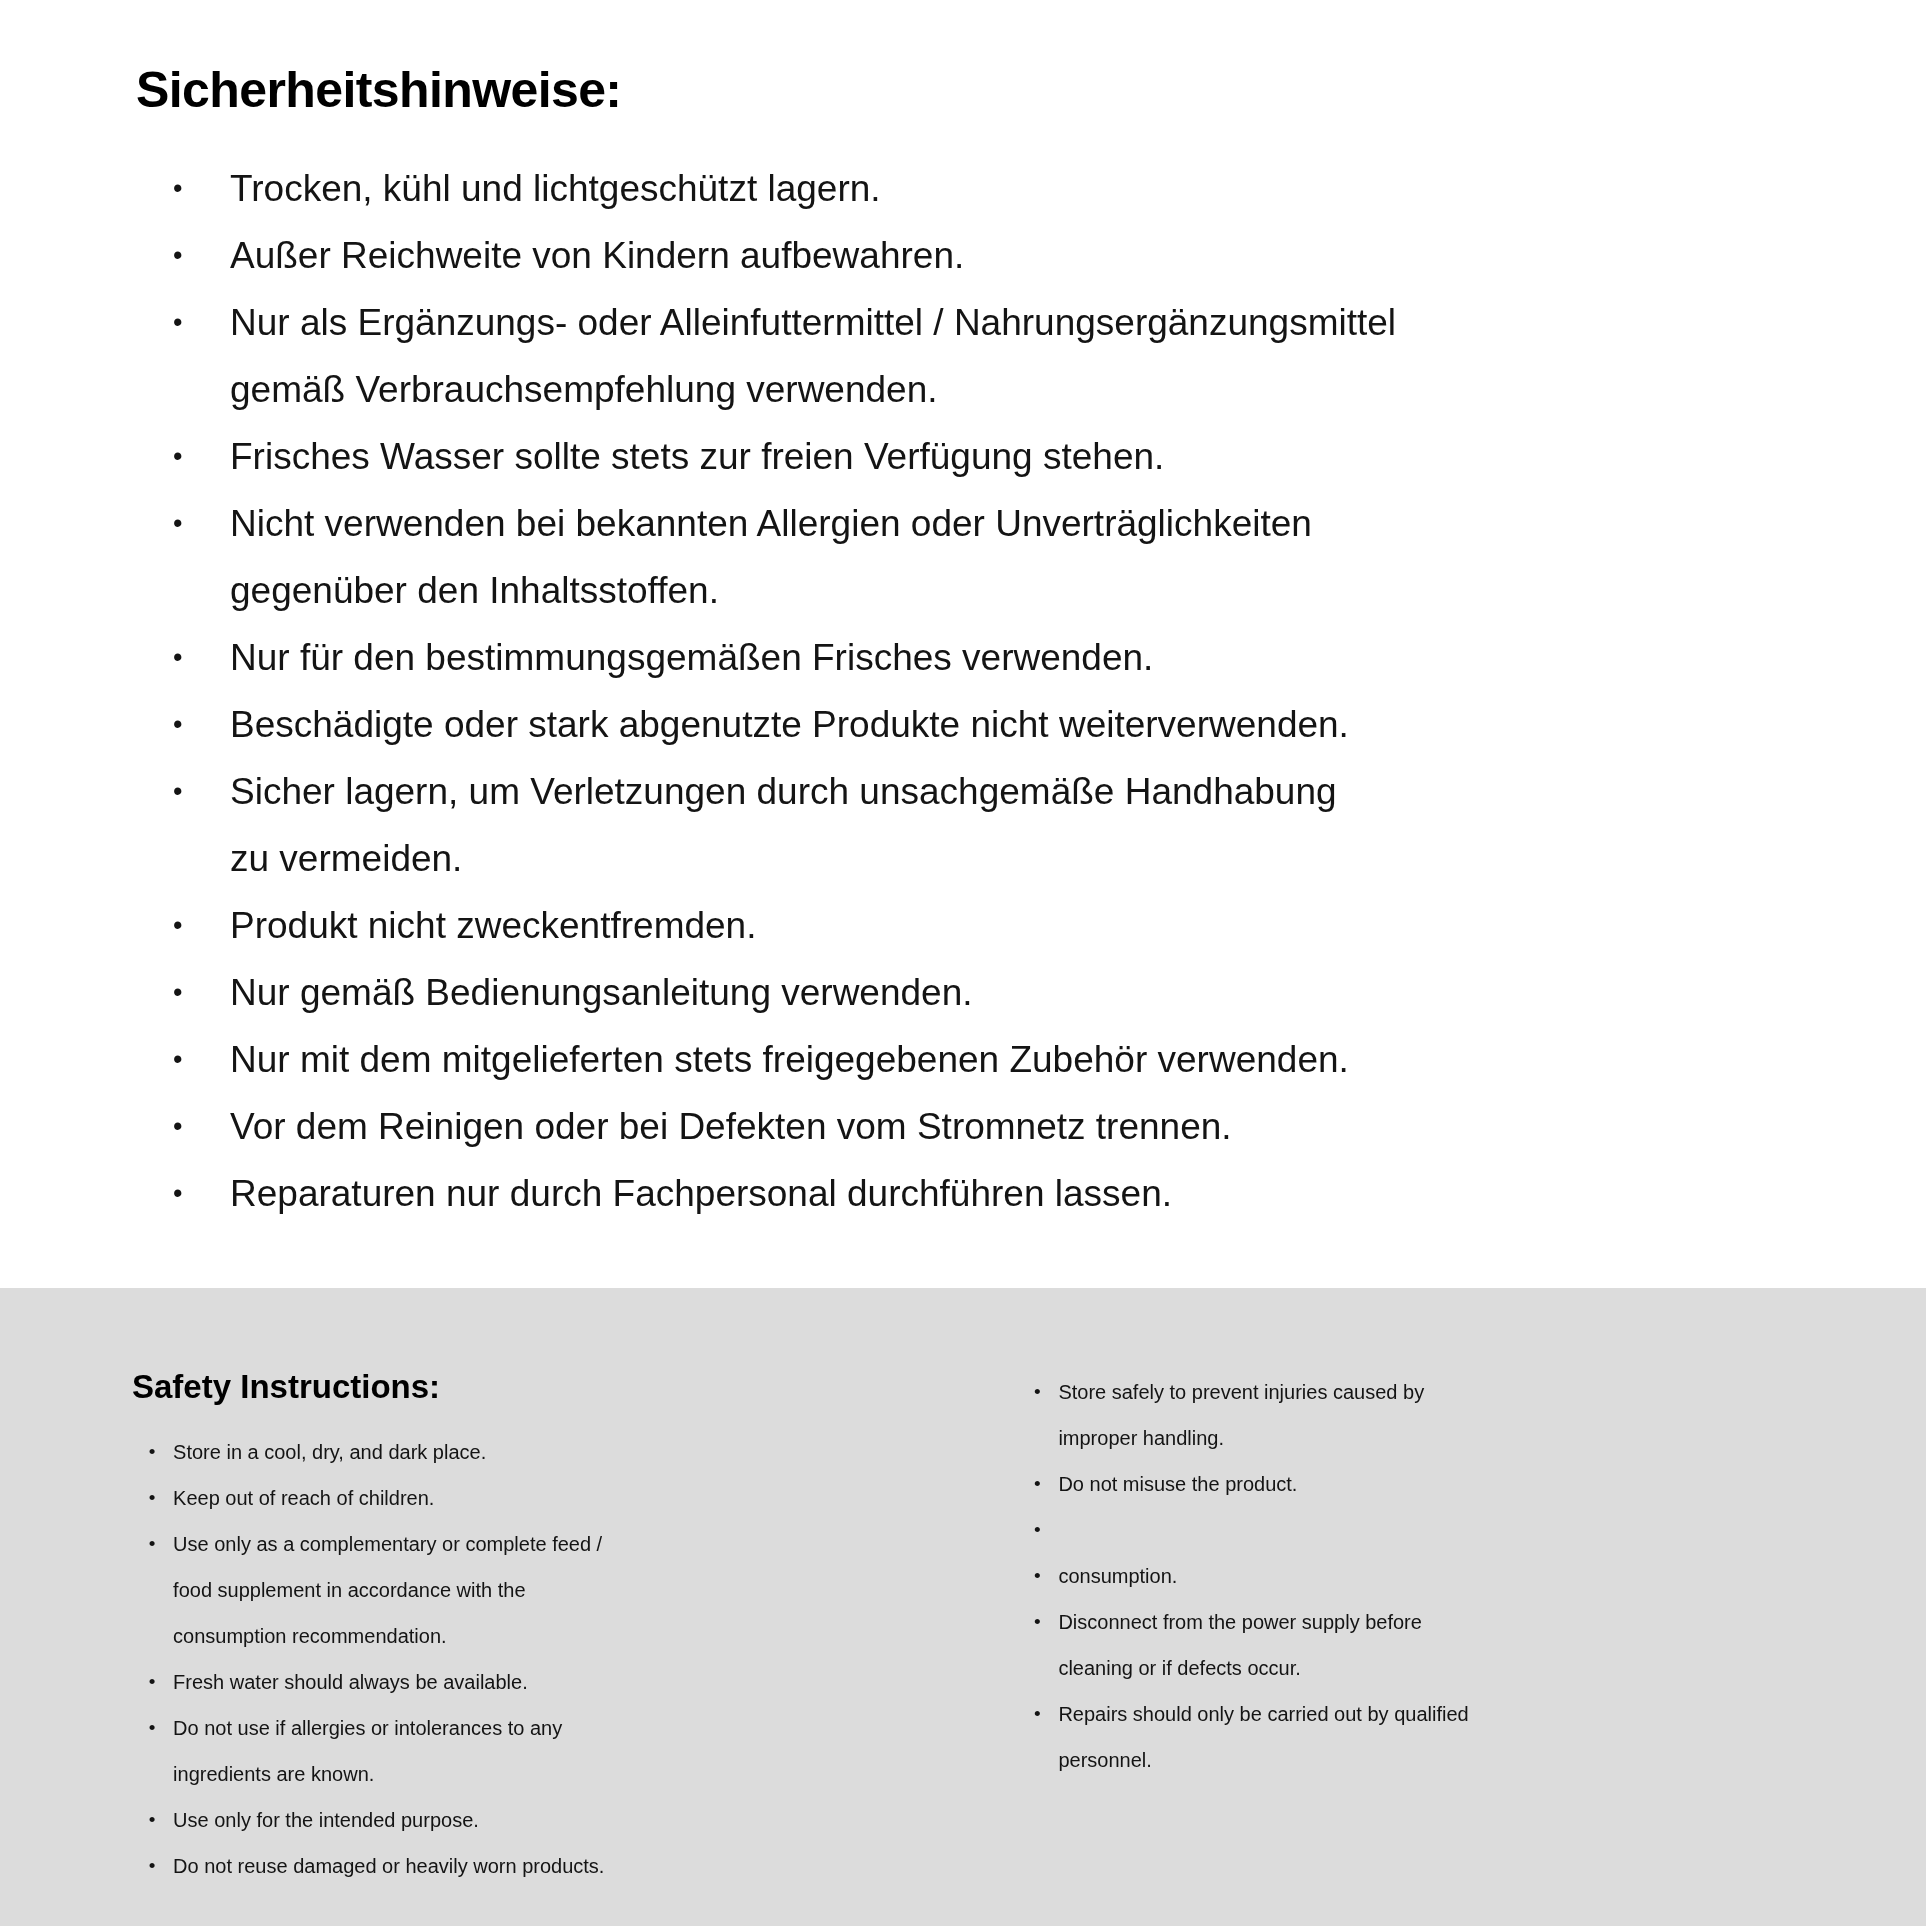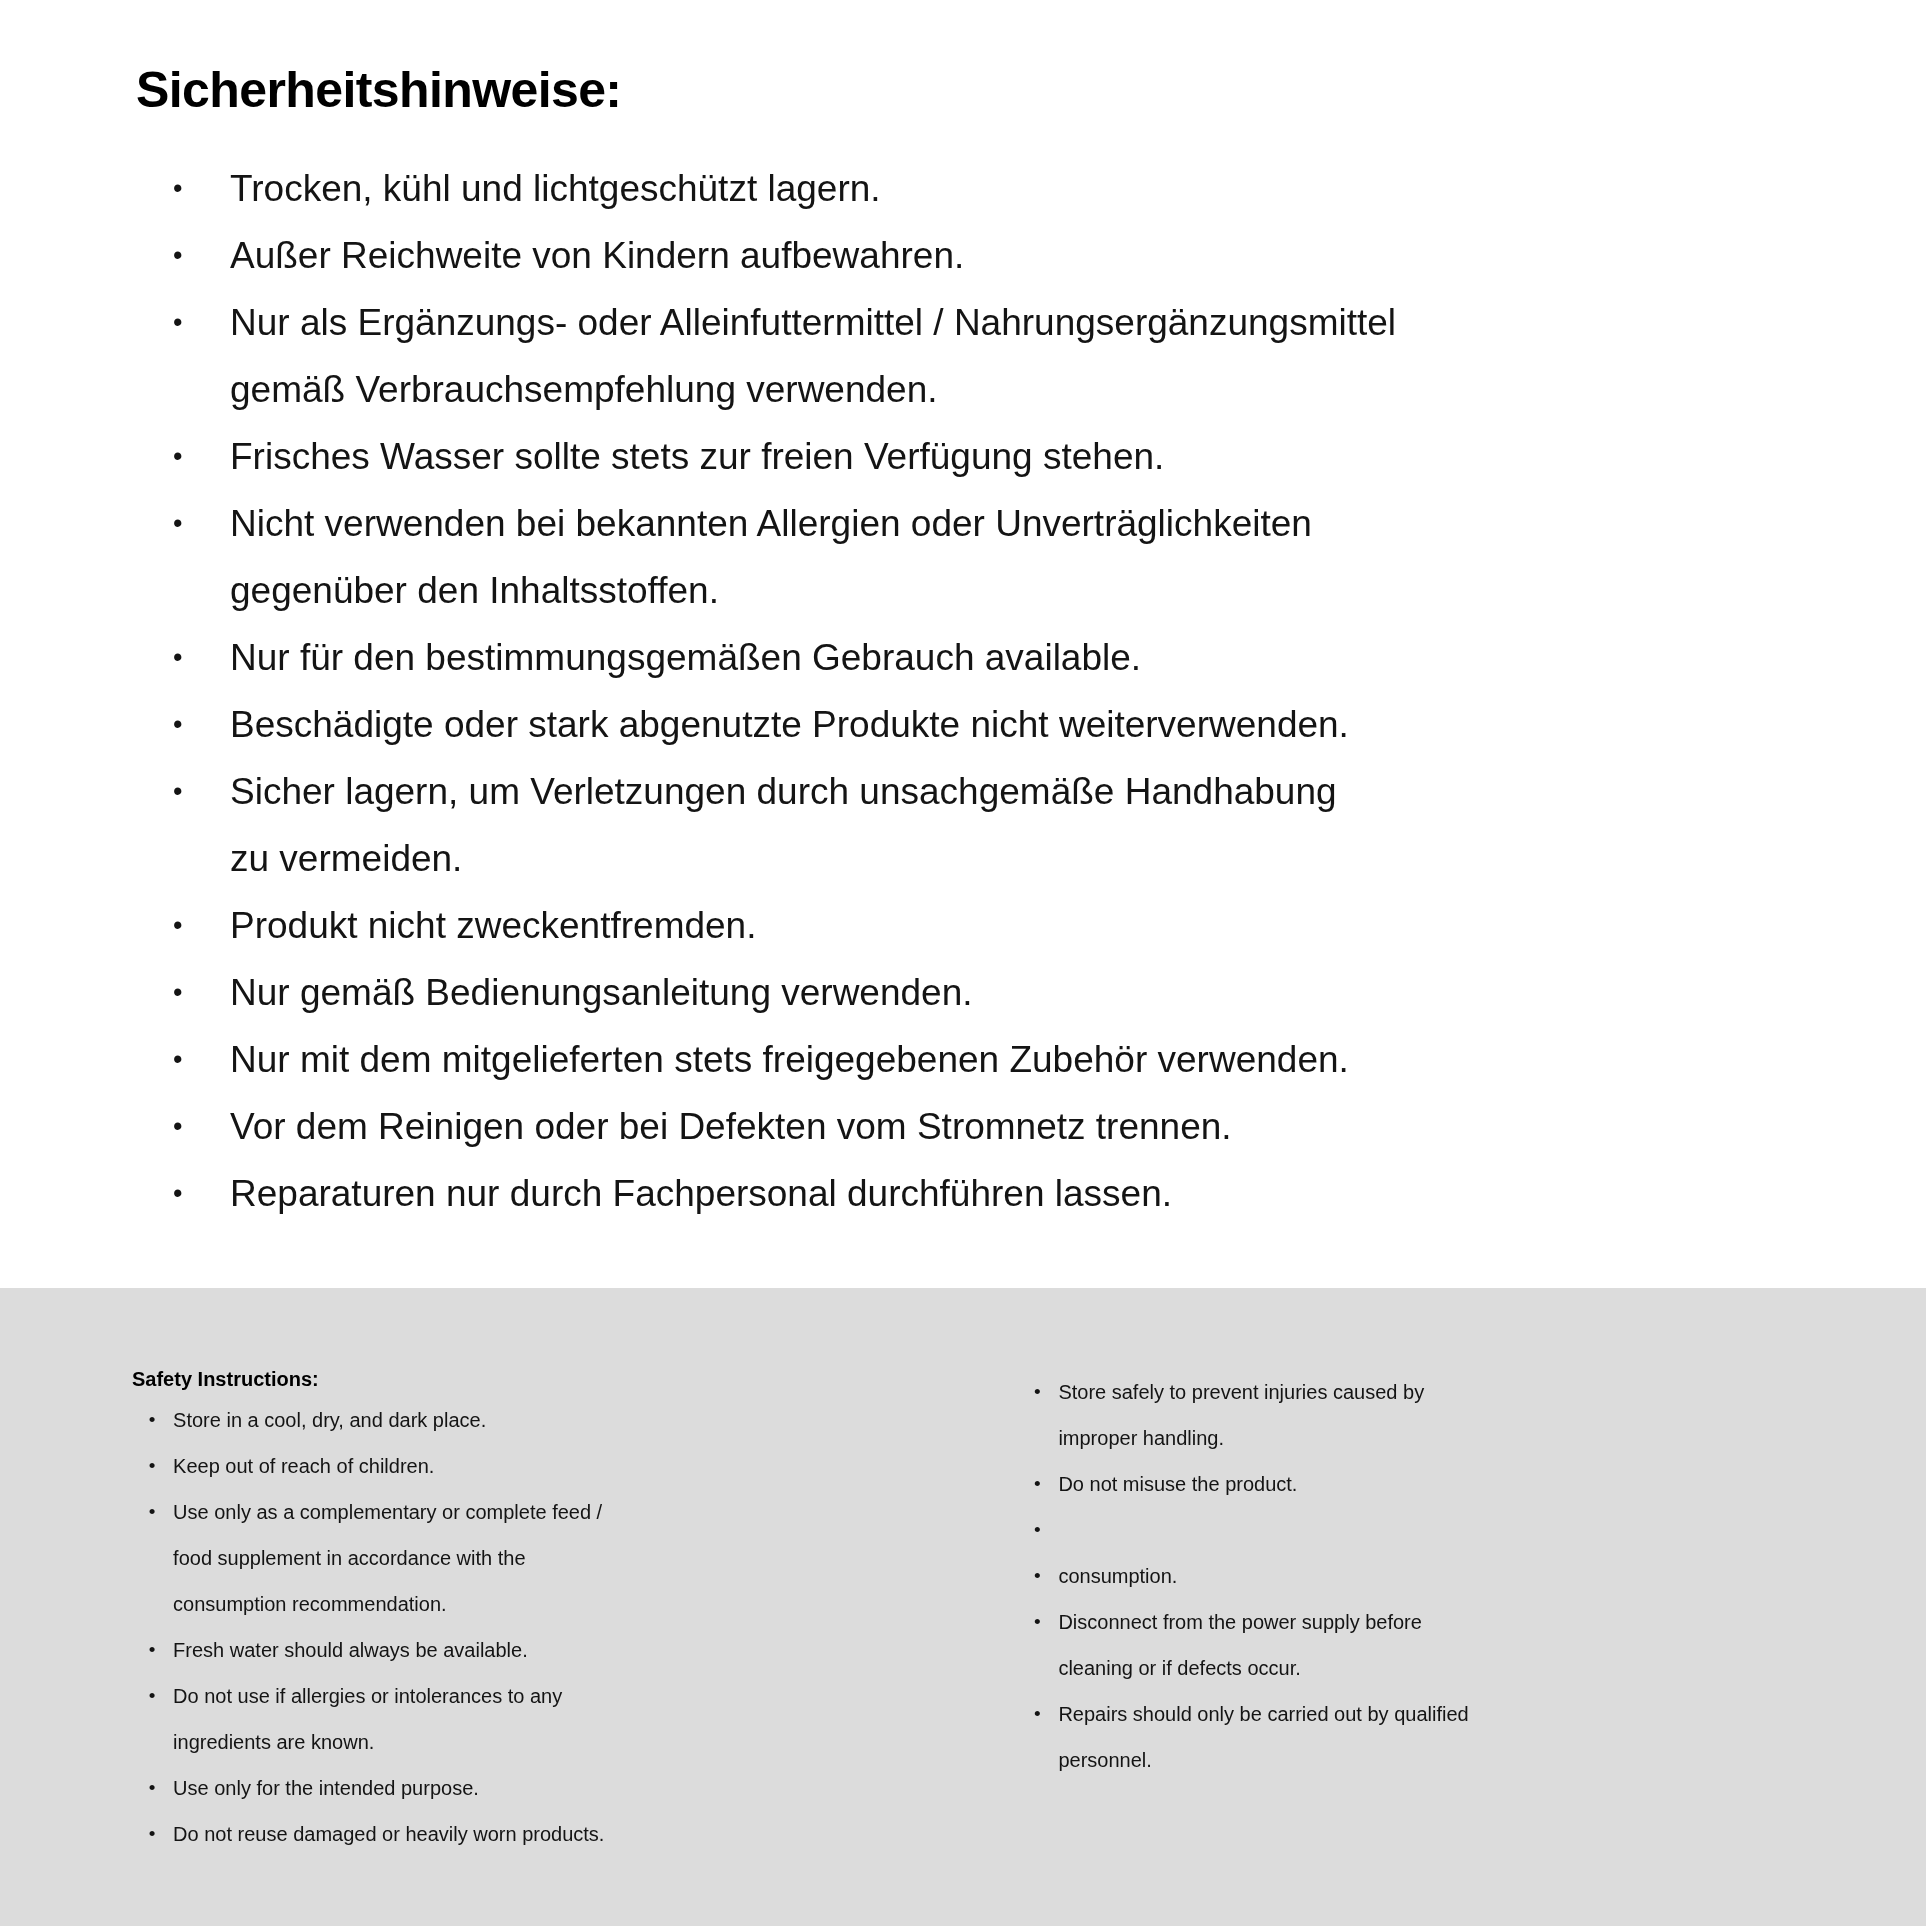--- a/index.html
+++ b/index.html
@@ -41,22 +41,22 @@
   .english-section {
     position: absolute; top: 1288px; left: 0;
     width: 1926px; height: 638px;
     background: #dcdcdc;
     padding: 78px 64px 0 132px;
     display: flex;
   }
   .col-left { width: 902px; flex: none; }
   .col-right { flex: 1; padding-top: 2.6px; }
   .en-heading {
-    font-size: 20px; font-weight: 700; color: #000000;
-    margin: 0 0 5px 0; line-height: 1.3;
+    font-size: 33px; font-weight: 700; color: #000000;
+    margin: 0 0 20px 0; line-height: 1.3;
   }
   .e-list-left { margin-left: 16.7px; }
   .e-item { display: flex; align-items: flex-start; }
   .e-item .marker {
     flex: none; width: 24.4px;
     font-size: 19px; line-height: 46px;
     color: #141414;
   }
   .e-item .line {
     font-size: 20px; line-height: 46px;
@@ -98,21 +98,21 @@
     <div class="g-item">
       <span class="marker">•</span>
       <div class="lines">
         <div class="line">Nicht verwenden bei bekannten Allergien oder Unverträglichkeiten</div>
         <div class="line">gegenüber den Inhaltsstoffen.</div>
       </div>
     </div>
     <div class="g-item">
       <span class="marker">•</span>
       <div class="lines">
-          <div class="line">Nur für den bestimmungsgemäßen Gebrauch available.</div>
+          <div class="line">Nur für den bestimmungsgemäßen Frisches verwenden.</div>
         </div>
     </div>
     <div class="g-item">
       <span class="marker">•</span>
       <div class="lines">
           <div class="line">Beschädigte oder stark abgenutzte Produkte nicht weiterverwenden.</div>
         </div>
     </div>
     <div class="g-item">
       <span class="marker">•</span>

